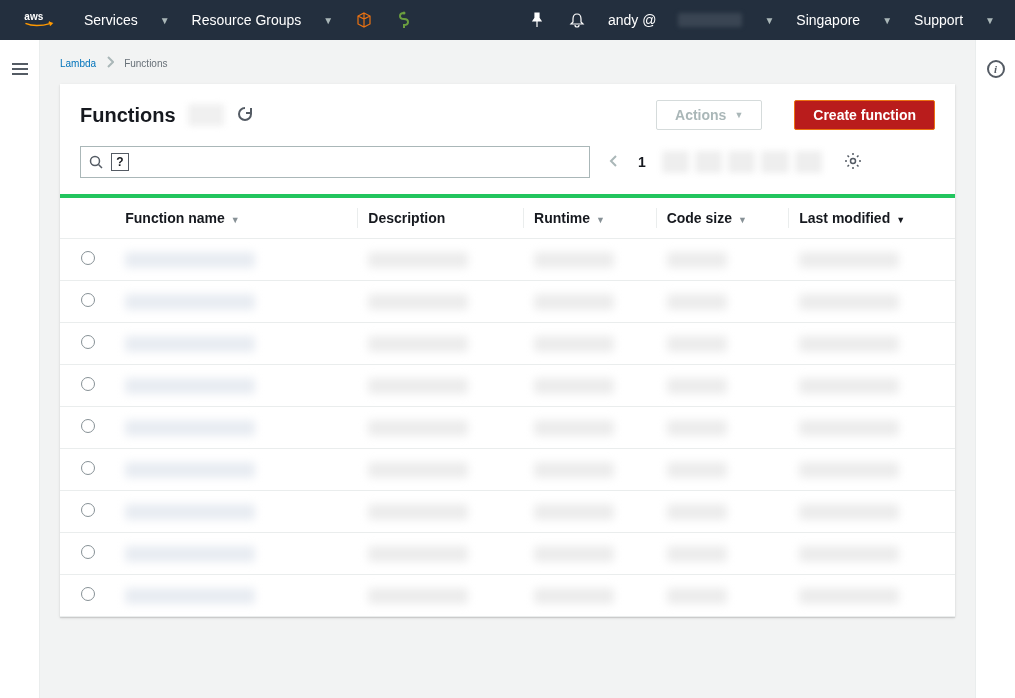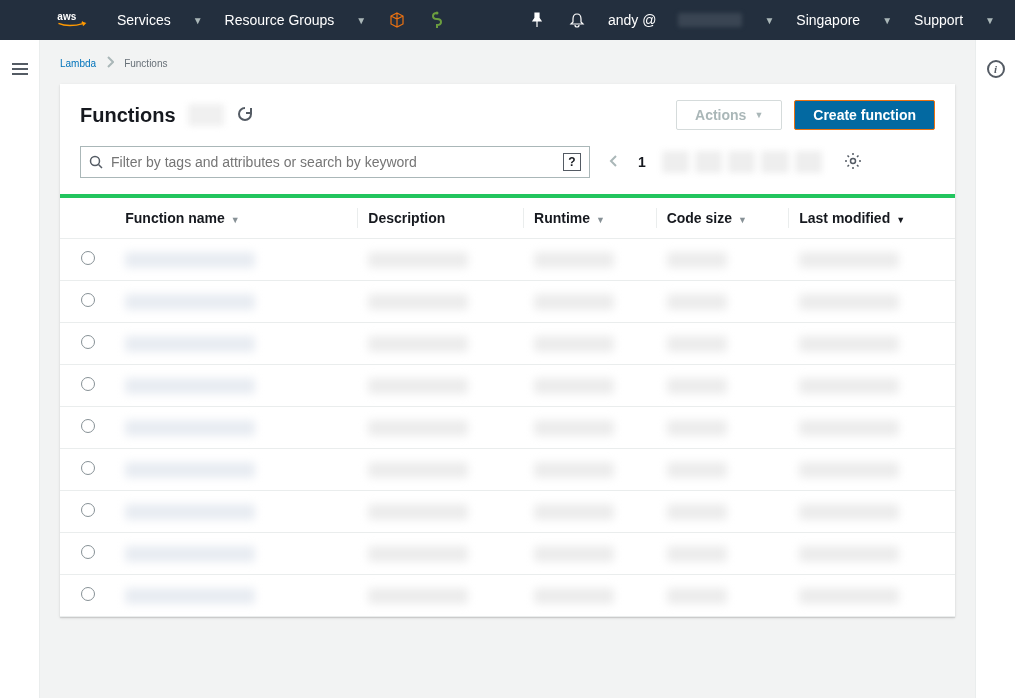--- a/index.html
+++ b/index.html
@@ -1,18 +1,18 @@
 <!DOCTYPE html>
 <html><head>
 <meta charset="utf-8">
 <style>
 * { box-sizing: border-box; margin: 0; padding: 0; }
 body { font-family: "Amazon Ember", "Helvetica Neue", Arial, sans-serif; font-size: 14px; color: #16191f; background: #fff; }
 .topnav { background: #232f3e; height: 40px; display: flex; align-items: center; padding: 0 20px; color: #fff; gap: 22px; }
-.aws-logo { display: flex; align-items: center; margin-left: 33px; }
+.aws-logo { display: flex; align-items: center; }
 .aws-logo svg { height: 20px; }
 .nav-item { color: #fff; cursor: pointer; display: flex; align-items: center; gap: 22px; font-size: 14px; }
 .nav-item .caret { font-size: 10px; color: #aab7b8; }
 .nav-spacer { flex: 1; }
 .nav-icon { width: 18px; height: 18px; display: flex; align-items: center; justify-content: center; }
 .main-area { display: flex; height: calc(100vh - 40px); }
 .left-toggle { width: 40px; border-right: 1px solid #eaeded; display: flex; align-items: flex-start; justify-content: center; padding-top: 20px; }
 .hamburger { cursor: pointer; }
 .hamburger div { width: 16px; height: 2px; background: #545b64; margin: 3px 0; }
 .right-toggle { width: 40px; border-left: 1px solid #eaeded; display: flex; align-items: flex-start; justify-content: center; padding-top: 20px; }
@@ -23,21 +23,21 @@
 .breadcrumb .sep { color: #aab7b8; }
 .breadcrumb .current { color: #687078; }
 .panel { background: #fff; box-shadow: 0 1px 1px rgba(0,0,0,0.1), 0 1px 3px rgba(0,0,0,0.1); }
 .panel-header { padding: 16px 20px; display: flex; align-items: center; gap: 12px; }
 .panel-title { font-size: 20px; font-weight: 700; }
 .count-blur { width: 36px; height: 22px; background: #f0f0f0; filter: blur(3px); border-radius: 2px; }
 .refresh-btn { cursor: pointer; color: #545b64; }
 .header-spacer { flex: 1; }
 .btn { padding: 6px 18px; border: 1px solid #545b64; background: #fff; color: #545b64; font-weight: 700; cursor: pointer; font-size: 14px; display: inline-flex; align-items: center; gap: 8px; border-radius: 2px; }
 .btn-disabled { color: #aab7b8; border-color: #d5dbdb; cursor: default; }
-.btn-primary { background: #0369a1; border-color: #ec7211; color: #fff; }
+.btn-primary { background: #b91c1c; border-color: #ec7211; color: #fff; margin-left: 20px; }
 .btn .tri { font-size: 9px; }
 .search-row { padding: 0 20px 16px; display: flex; align-items: center; gap: 14px; }
 .search-box { flex: 1; border: 1px solid #aab7b8; height: 32px; display: flex; align-items: center; padding: 0 8px; gap: 8px; max-width: 510px; }
 .search-box input { flex: 1; border: none; outline: none; font-size: 14px; color: #545b64; }
 .search-box .help-icon { border: 1px solid #545b64; width: 18px; height: 18px; display: flex; align-items: center; justify-content: center; font-size: 12px; font-weight: bold; }
 .pager { display: flex; align-items: center; gap: 8px; }
 .pager-btn { color: #aab7b8; cursor: pointer; padding: 4px; }
 .pager-current { font-weight: 700; padding: 0 8px; }
 .pager-blur { width: 160px; height: 22px; display: flex; gap: 6px; }
 .pager-blur span { flex: 1; background: #eeeeee; filter: blur(3px); }
@@ -158,21 +158,20 @@
           <span>Create function</span>
         </button>
       </div>
 
       <div class="search-row">
         <div class="search-box">
           <svg width="14" height="14" viewBox="0 0 14 14">
               <circle cx="6" cy="6" r="4.5" stroke="#545b64" stroke-width="1.5" fill="none"></circle>
               <path d="M9.5 9.5 L13 13" stroke="#545b64" stroke-width="1.5"></path>
             </svg>
-          <input type="text" placeholder="Filter by tags and attributes or search by keyword" style="">
           <span class="help-icon">?</span>
         </div>
         <div class="pager">
           <span class="pager-btn">
             <svg width="10" height="14" viewBox="0 0 10 14">
                 <path d="M8 2 L3 7 L8 12" stroke="#aab7b8" stroke-width="2" fill="none"></path>
               </svg>
           </span>
           <span class="pager-current">1</span>
           <div class="pager-blur">

